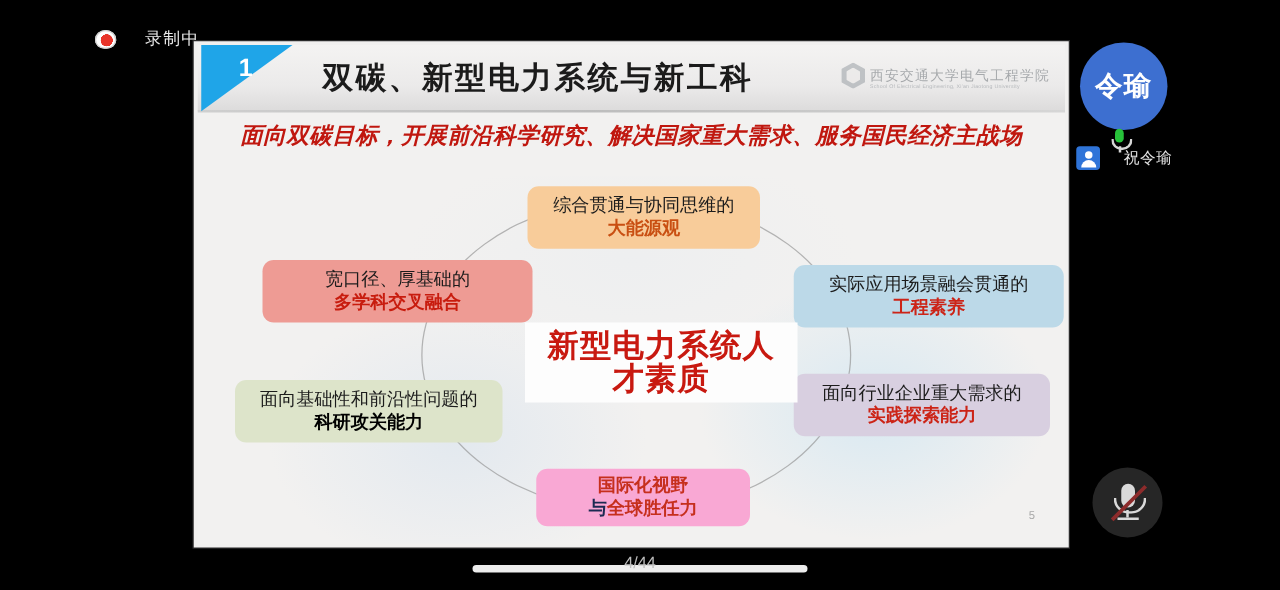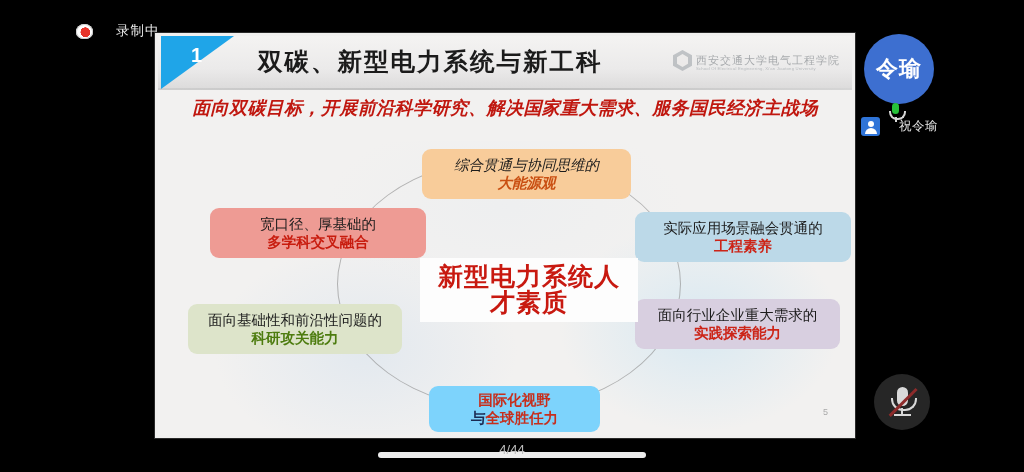--- a/index.html
+++ b/index.html
@@ -52,31 +52,31 @@
   
   .ring{position:absolute;left:179px;top:122px;width:342px;height:250px;
         border:1.6px solid #8d8d8d;border-radius:50%;opacity:.62;}
 
   
   .box{position:absolute;border-radius:9px;text-align:center;line-height:1.25;
        font-family:"DejaVu Sans","Liberation Sans",sans-serif;box-sizing:border-box;}
   .box .l1{display:block;color:#1c1c1c;font-size:14.5px;}
   .box .l2{display:block;font-size:14.5px;font-weight:bold;}
 
-  .b-top   {left:264px;top:113px;width:209px;padding:7px 6px;background:#f8cc9a;font-style:italic;}
+  .b-top   {left:264px;top:113px;width:186px;padding:7px 6px;background:#f8cc9a;}
   .b-top .l2{color:#c94f12;}
   .b-lt    {left:52px; top:172px;width:216px;padding:7px 6px;background:#ee9b94;}
   .b-lt .l2{color:#c81c0e;}
   .b-rt    {left:477px;top:176px;width:216px;padding:7px 6px;background:#bcd9e8;}
   .b-rt .l2{color:#cc2417;}
   .b-lb    {left:30px; top:268px;width:214px;padding:7px 6px;background:#dde4ca;}
-  .b-lb .l2{color:#4d7c0f;}
+  .b-lb .l2{color:#000000;}
   .b-rb    {left:477px;top:263px;width:205px;padding:7px 6px;background:#d8cfe0;}
   .b-rb .l2{color:#cc2417;}
-  .b-bot   {left:271px;top:350px;width:171px;padding:5px 20px;background:#7dd3fc;}
+  .b-bot   {left:271px;top:339px;width:171px;padding:5px 20px;background:#f9a8d4;}
   .b-bot .l1{color:#c62f1d;font-weight:bold;}
   .b-bot .l2{color:#c62f1d;}
   .b-bot .l2 .blk{color:#1b2a52;}
 
   .center{position:absolute;left:262px;top:222px;width:218px;height:64px;background:#fdfdfd;
           display:flex;flex-direction:column;align-items:center;justify-content:center;
           font-family:"DejaVu Sans","Liberation Sans",sans-serif;}
   .center span{display:block;color:#c81910;font-size:25px;font-weight:bold;line-height:1.06;letter-spacing:1px;}
 
   .pageno{position:absolute;right:24px;bottom:18px;font-size:9px;color:#a9a9a9;}

